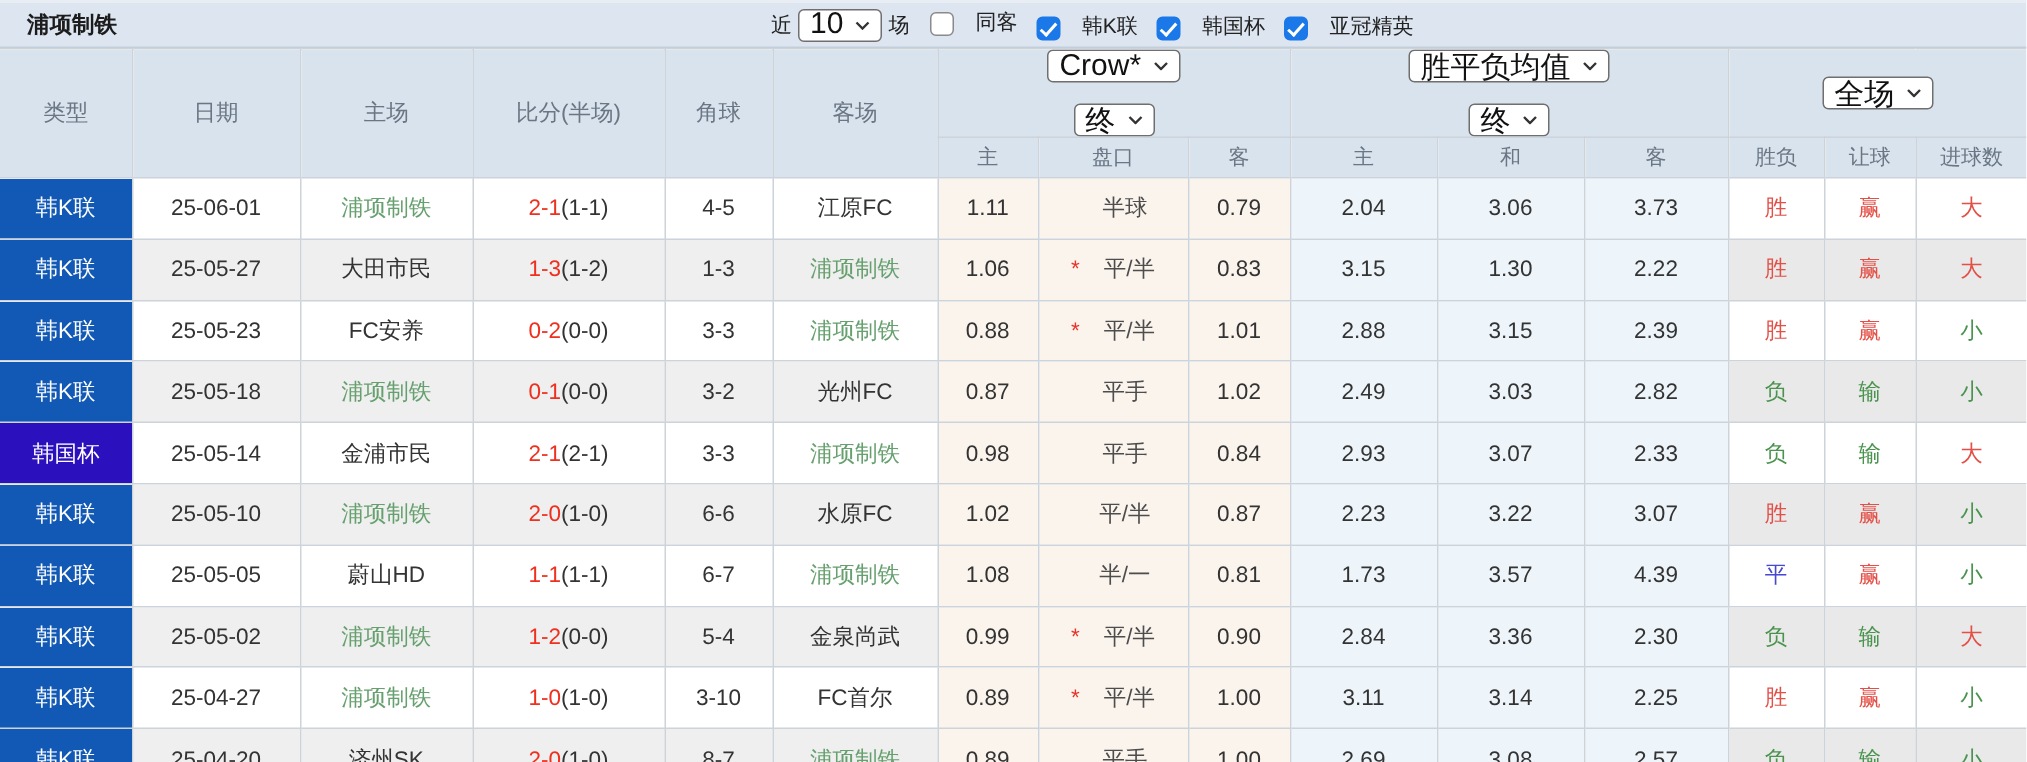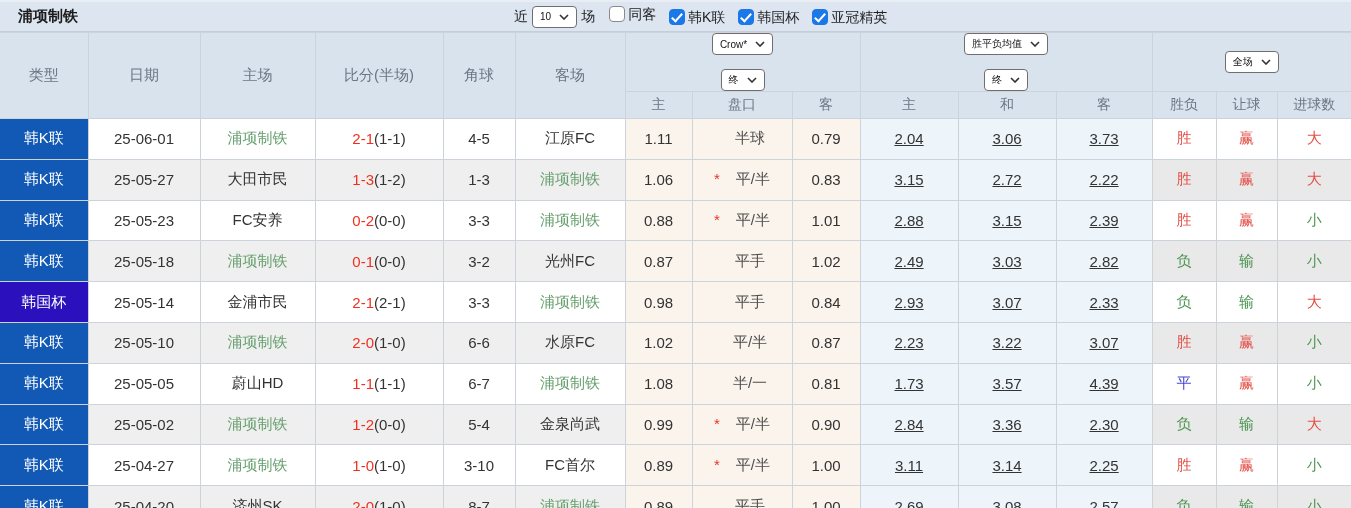--- a/index.html
+++ b/index.html
@@ -16,25 +16,25 @@
   }
   .topbar .title{font-size:15px;font-weight:bold;color:#1c1c1c;padding-left:18px;}
   .topbar .controls{
     position:absolute;left:510px;top:0;height:100%;
     display:flex;align-items:center;font-size:14px;color:#222;white-space:nowrap;
   }
   .topbar .controls .txt{margin:0 4px;}
   .sel{
     display:inline-flex;align-items:center;justify-content:space-between;
     background:#fff;border:1px solid #6f6f6f;border-radius:4px;
-    font-size:10px;color:#111;padding:2px 7px;height:22px;box-sizing:border-box;
+    font-size:20px;color:#111;padding:2px 7px;height:22px;box-sizing:border-box;
     gap:8px;cursor:default;
   }
   .sel svg{flex:0 0 auto;}
-  .filter-item{display:inline-flex;align-items:flex-start;gap:3px;margin-left:9px;}
+  .filter-item{display:inline-flex;align-items:flex-end;gap:14px;margin-left:9px;}
   .filter-item:first-of-type{margin-left:10px;}
   .cb{
     width:16px;height:16px;box-sizing:border-box;border:1px solid #8a8a8a;
     border-radius:4px;background:#fff;display:inline-flex;
     align-items:center;justify-content:center;flex:0 0 auto;
   }
   .cb.checked{background:#1a78e8;border-color:#1a78e8;}
   .cb.checked::after{
     content:'';display:block;width:4px;height:9px;margin-top:-2px;
     border-right:2px solid #fff;border-bottom:2px solid #fff;transform:rotate(42deg);
@@ -48,21 +48,21 @@
   thead tr.hdr-top{height:41px;}
   thead tr.hdr-top th{font-size:15px;}
   thead tr.hdr-sub{height:27px;}
   thead tr.hdr-sub th{font-size:14px;}
   .grp-selects{display:flex;align-items:center;justify-content:center;gap:14px;flex-direction:column;}
   tbody tr{height:40.8px;}
   tbody td{font-size:15px;color:#333;}
   td.base{background:#fff;margin-top:16px;}
   tbody tr:nth-child(even) td.base{background:#efefef;}
   td.crown{background:#fbf4ed;}
-  td.wdl{background:#eef5fa;text-decoration:underline;}
+  td.wdl{background:#eef5fa;}
   td.resx{background:#fff;}
   tbody tr:nth-child(even) td.resx{background:#e9e9e9;}
   td.type-cell{background:#1159b5;color:#fff;font-size:15px;}
   td.type-cell.cup{background:#2b10bd;}
   .self{color:#67a06f;}
   .score-ft{color:#f0301f;}
   .half{color:#333;}
   .handicap-text{color:#4d4d4d;margin-left:16px;}
   .star{color:#e8322a;}
   .c-red{color:#e35048;}
@@ -211,21 +211,21 @@
     <td class="type-cell league">韩K联</td>
     <td class="base">25-05-27</td>
     <td class="base"><span>大田市民</span></td>
     <td class="base"><span class="score-ft">1-3</span><span class="half">(1-2)</span></td>
     <td class="base">1-3</td>
     <td class="base"><span class="self">浦项制铁</span></td>
     <td class="crown">1.06</td>
     <td class="crown"><span class="star">*</span><span class="handicap-text">平/半</span></td>
     <td class="crown">0.83</td>
     <td class="wdl">3.15</td>
-    <td class="wdl">2.72</td>
+    <td class="wdl">1.30</td>
     <td class="wdl">2.22</td>
     <td class="resx c-red">胜</td>
     <td class="resx c-red">赢</td>
     <td class="resx c-red">大</td>
   </tr>
 
   <tr>
     <td class="type-cell league">韩K联</td>
     <td class="base">25-05-23</td>
     <td class="base"><span>FC安养</span></td>

